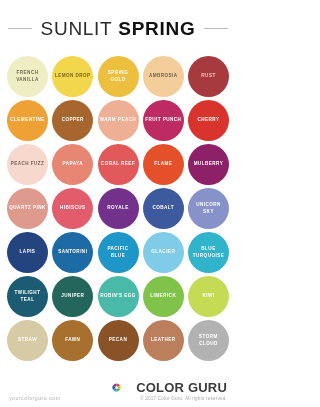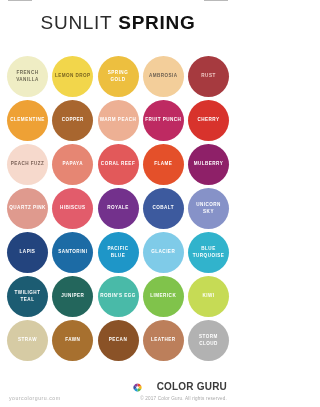--- a/index.html
+++ b/index.html
@@ -20,20 +20,21 @@
     width: 236px;
     height: 407px;
     background: #ffffff;
     box-sizing: border-box;
   }
 
   
   .header {
     height: 56px;
     display: flex;
+    align-items: center;
     justify-content: center;
     gap: 9px;
     padding: 0 6px;
     box-sizing: border-box;
   }
   .rule {
     flex: 0 0 auto;
     width: 24px;
     height: 1px;
     background: #b9b9b9;
@@ -115,21 +116,21 @@
   }
   .brand-line {
     display: flex;
     align-items: center;
     gap: 3px;
   }
   .brand-mark {
     display: block;
   }
   .brand-name {
-    font-size: 10px;
+    font-size: 13px;
     font-weight: 700;
     letter-spacing: 0.2px;
     color: #3a3a3a;
     line-height: 1;
     padding-left: 12px;
   }
   .copyright {
     font-size: 4.6px;
     letter-spacing: 0.2px;
     color: #a8a8a8;

